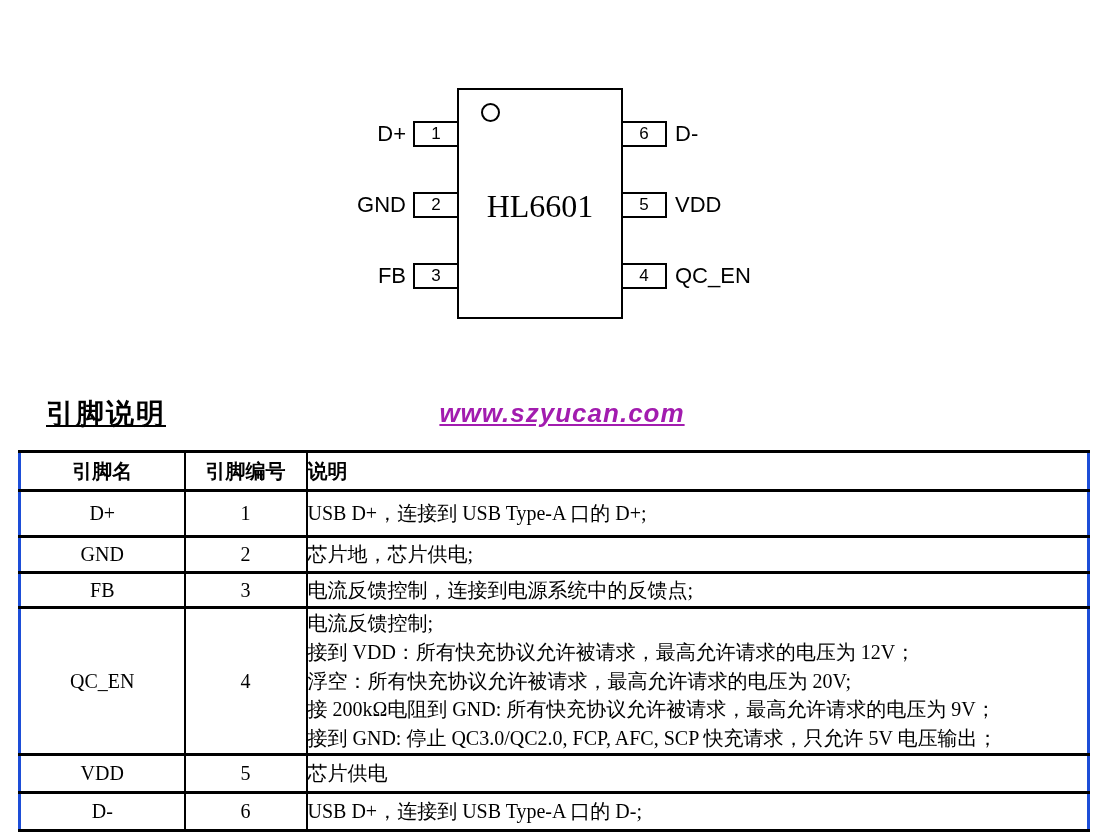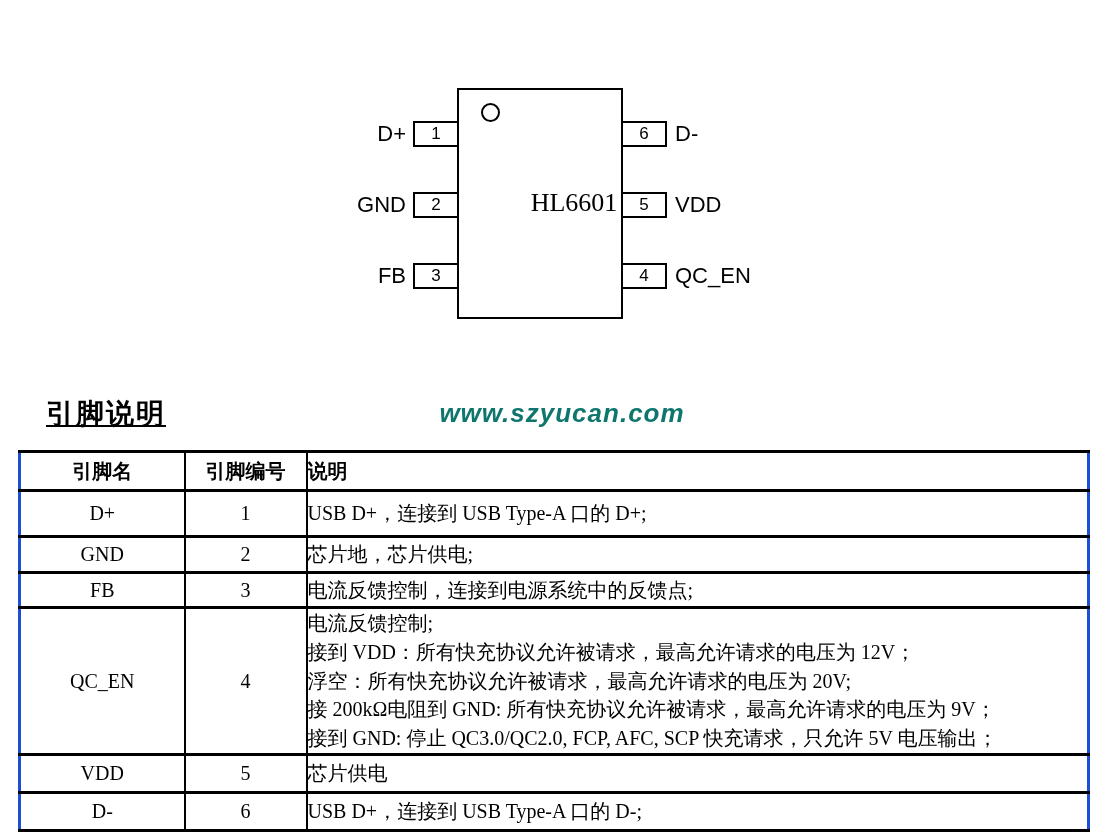--- a/index.html
+++ b/index.html
@@ -35,22 +35,21 @@
   .pin1-dot {
     position: absolute; left: 22px; top: 13px;
     width: 19px; height: 19px;
     border: 2px solid #000; border-radius: 50%;
     box-sizing: border-box;
   }
   .chip-name {
     position: absolute; left: 0; top: 98px; width: 100%;
     text-align: center;
     font-family: "Liberation Serif", "DejaVu Serif", serif;
-    font-size: 26px;
-    margin-left: 34px;
+    font-size: 32px;
   }
   .pin-row {
     position: absolute;
     height: 26px;
     display: flex;
     align-items: center;
   }
   .pin-row.left  { left: 0; width: 459px; justify-content: flex-end; gap: 7px; }
   .pin-row.right { left: 621px; gap: 8px; }
   .pin-label {
@@ -162,21 +161,21 @@
         </div>
         <div class="pin-row right" style="top: 263px;">
           <div class="pin-box">
             <span class="pin-number">4</span>
           </div>
           <span class="pin-label">QC_EN</span>
         </div>
       </div>
   </div>
 
-  <div class="watermark" style="color: #0f766e;">www.szyucan.com</div>
+  <div class="watermark" style="color: #a21caf; text-decoration: underline;">www.szyucan.com</div>
 
   <h2 class="title2">引脚说明</h2>
 
   <table class="pin-table">
     <colgroup>
       <col class="c-name">
         <col class="c-num">
         <col class="c-desc">
     </colgroup>
     <thead>

